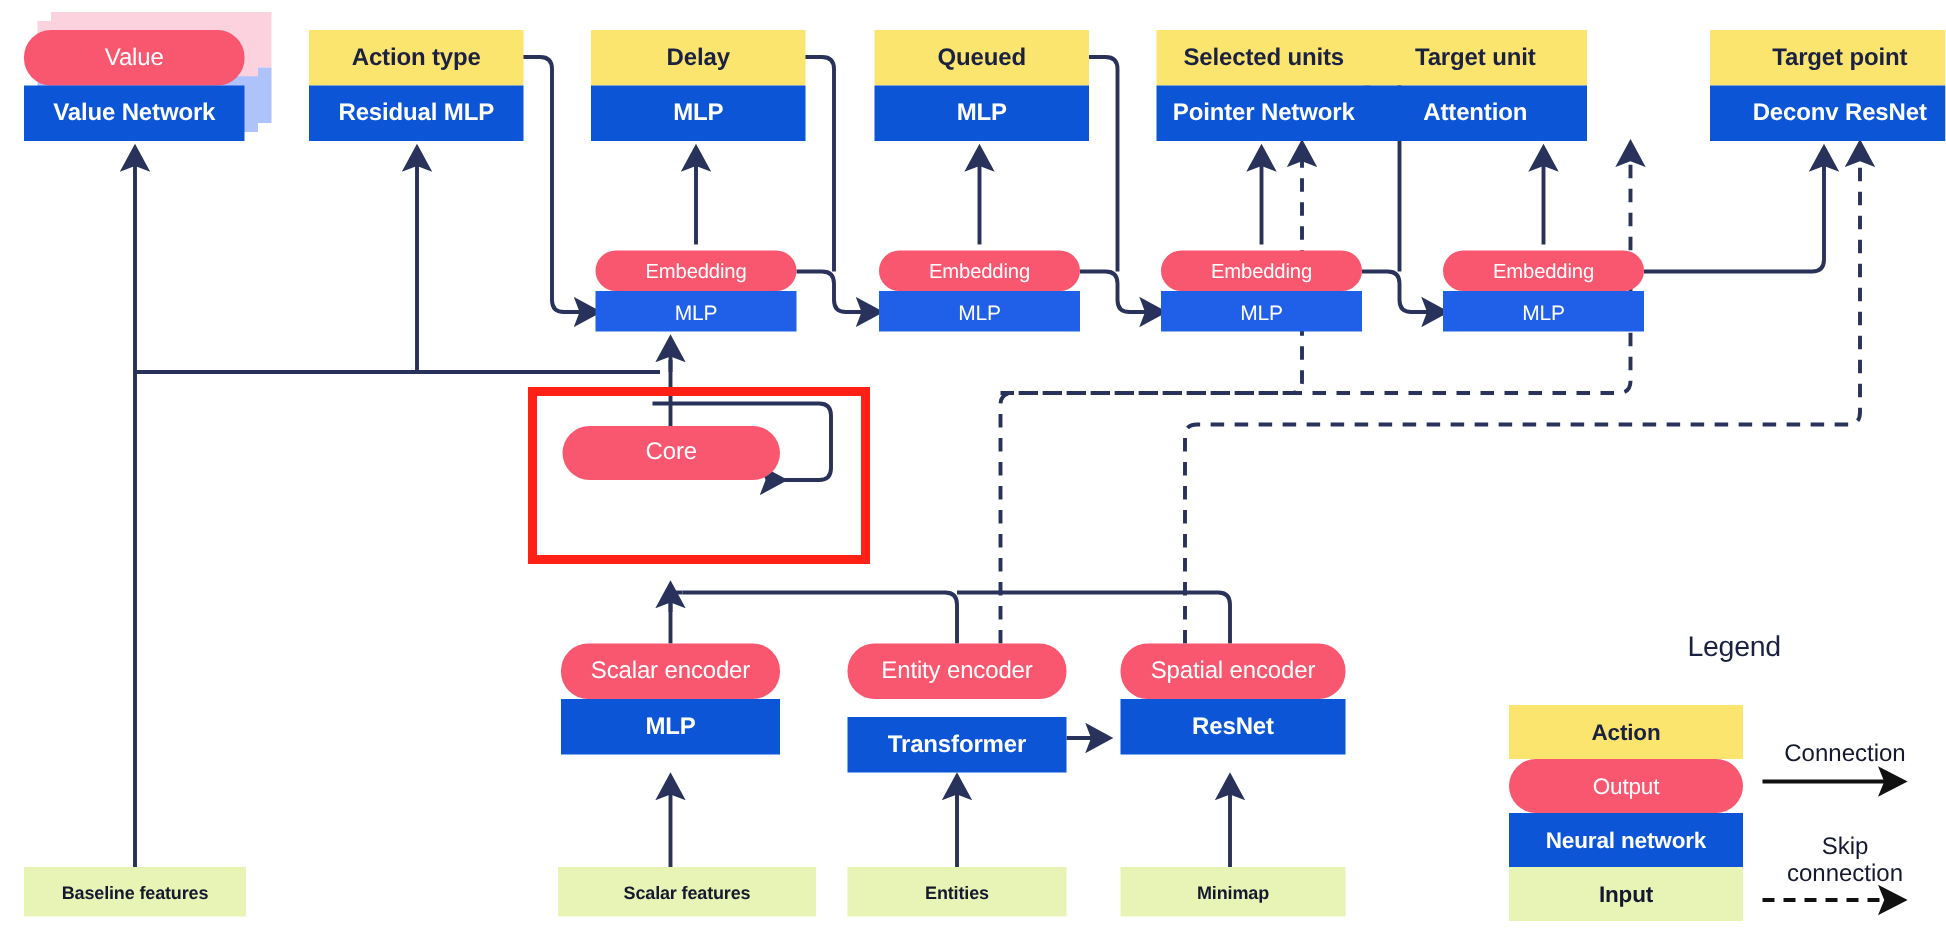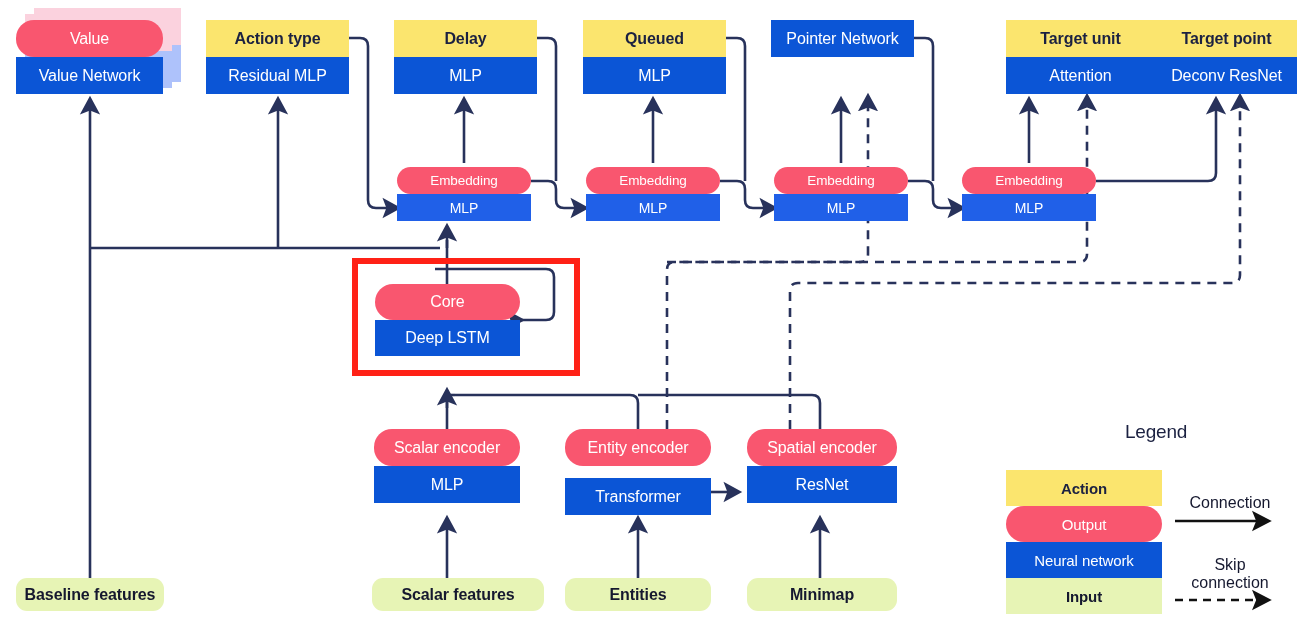--- a/index.html
+++ b/index.html
@@ -34,32 +34,32 @@
     display:flex;
     align-items:center;
     justify-content:center;
     text-align:center;
     line-height:1;
     white-space:nowrap;
     letter-spacing:-0.1px;
   }
   .band.action{ background:#FBE56E; color:#1b2141; font-weight:bold; }
   .band.output{ background:#F9566F; color:#ffffff; font-weight:normal;border-radius:18px; }
-  .band.nn    { background:#0B55D6; color:#ffffff; font-weight:normal; }
+  .band.nn    { background:#0B55D6; color:#ffffff; font-weight:bold; }
   .band.nn2   { background:#2060E8; color:#ffffff; font-weight:normal; }
   .band.input { background:#E7F4B5; color:#15182f; font-weight:bold; }
 
   .node.top .band{ height:37px; font-size:16px; }
   .node.emb .band{ height:27px; font-size:14px; }
   .node.emb .band.output{ font-size:13.5px; }
   .node.core .band{ height:36px; font-size:16px; }
   .node.core .band.output{ font-weight:normal; }
   .node.enc .band{ height:37px; font-size:16px; }
   .node.enc .band.output{ font-weight:normal; }
-  .node.inp .band{ height:33px; font-size:16px;border-radius:11px; }
+  .node.inp .band{ height:33px; font-size:12px; }
 
   
   .ghost{
     position:absolute;
     z-index:1;
   }
   .ghost .g-top{ background:#FBD2DE; }
   .ghost .g-bot{ background:#AEC2FB; }
 
   
@@ -203,24 +203,25 @@
     <div class="band action">Delay</div>
     <div class="band nn">MLP</div>
   </div>
 
   <div class="node top" style="left:583px; top:20px; width:143px;">
     <div class="band action">Queued</div>
     <div class="band nn">MLP</div>
   </div>
 
   <div class="node top" style="left:771px; top:20px; width:143px;">
+    <div class="band action">Selected units</div>
     <div class="band nn">Pointer Network</div>
   </div>
 
-  <div class="node top" style="left:1006px; top:20px; width:149px;">
+  <div class="node top" style="left:909px; top:20px; width:149px;">
     <div class="band action">Target unit</div>
     <div class="band nn">Attention</div>
   </div>
 
   <div class="node top" style="left:1140px; top:20px; width:173px;">
     <div class="band action">Target point</div>
     <div class="band nn">Deconv ResNet</div>
   </div>
 
   <div class="node emb" style="left:397px; top:167px; width:134px;">
@@ -240,21 +241,20 @@
 
   <div class="node emb" style="left:962px; top:167px; width:134px;">
     <div class="band output">Embedding</div>
     <div class="band nn2">MLP</div>
   </div>
 
   <div class="core-frame" style="left:352px; top:258px; width:228px; height:118px;"></div>
 
   <div class="node core" style="left:375px; top:284px; width:145px;">
     <div class="band output">Core</div>
-    <div class="band nn">Deep LSTM</div>
   </div>
 
   <div class="node enc" style="left:374px; top:429px; width:146px;">
     <div class="band output">Scalar encoder</div>
     <div class="band nn">MLP</div>
   </div>
 
   <div class="node enc" style="left:565px; top:429px; width:146px;gap:12px;">
     <div class="band output">Entity encoder</div>
     <div class="band nn">Transformer</div>

